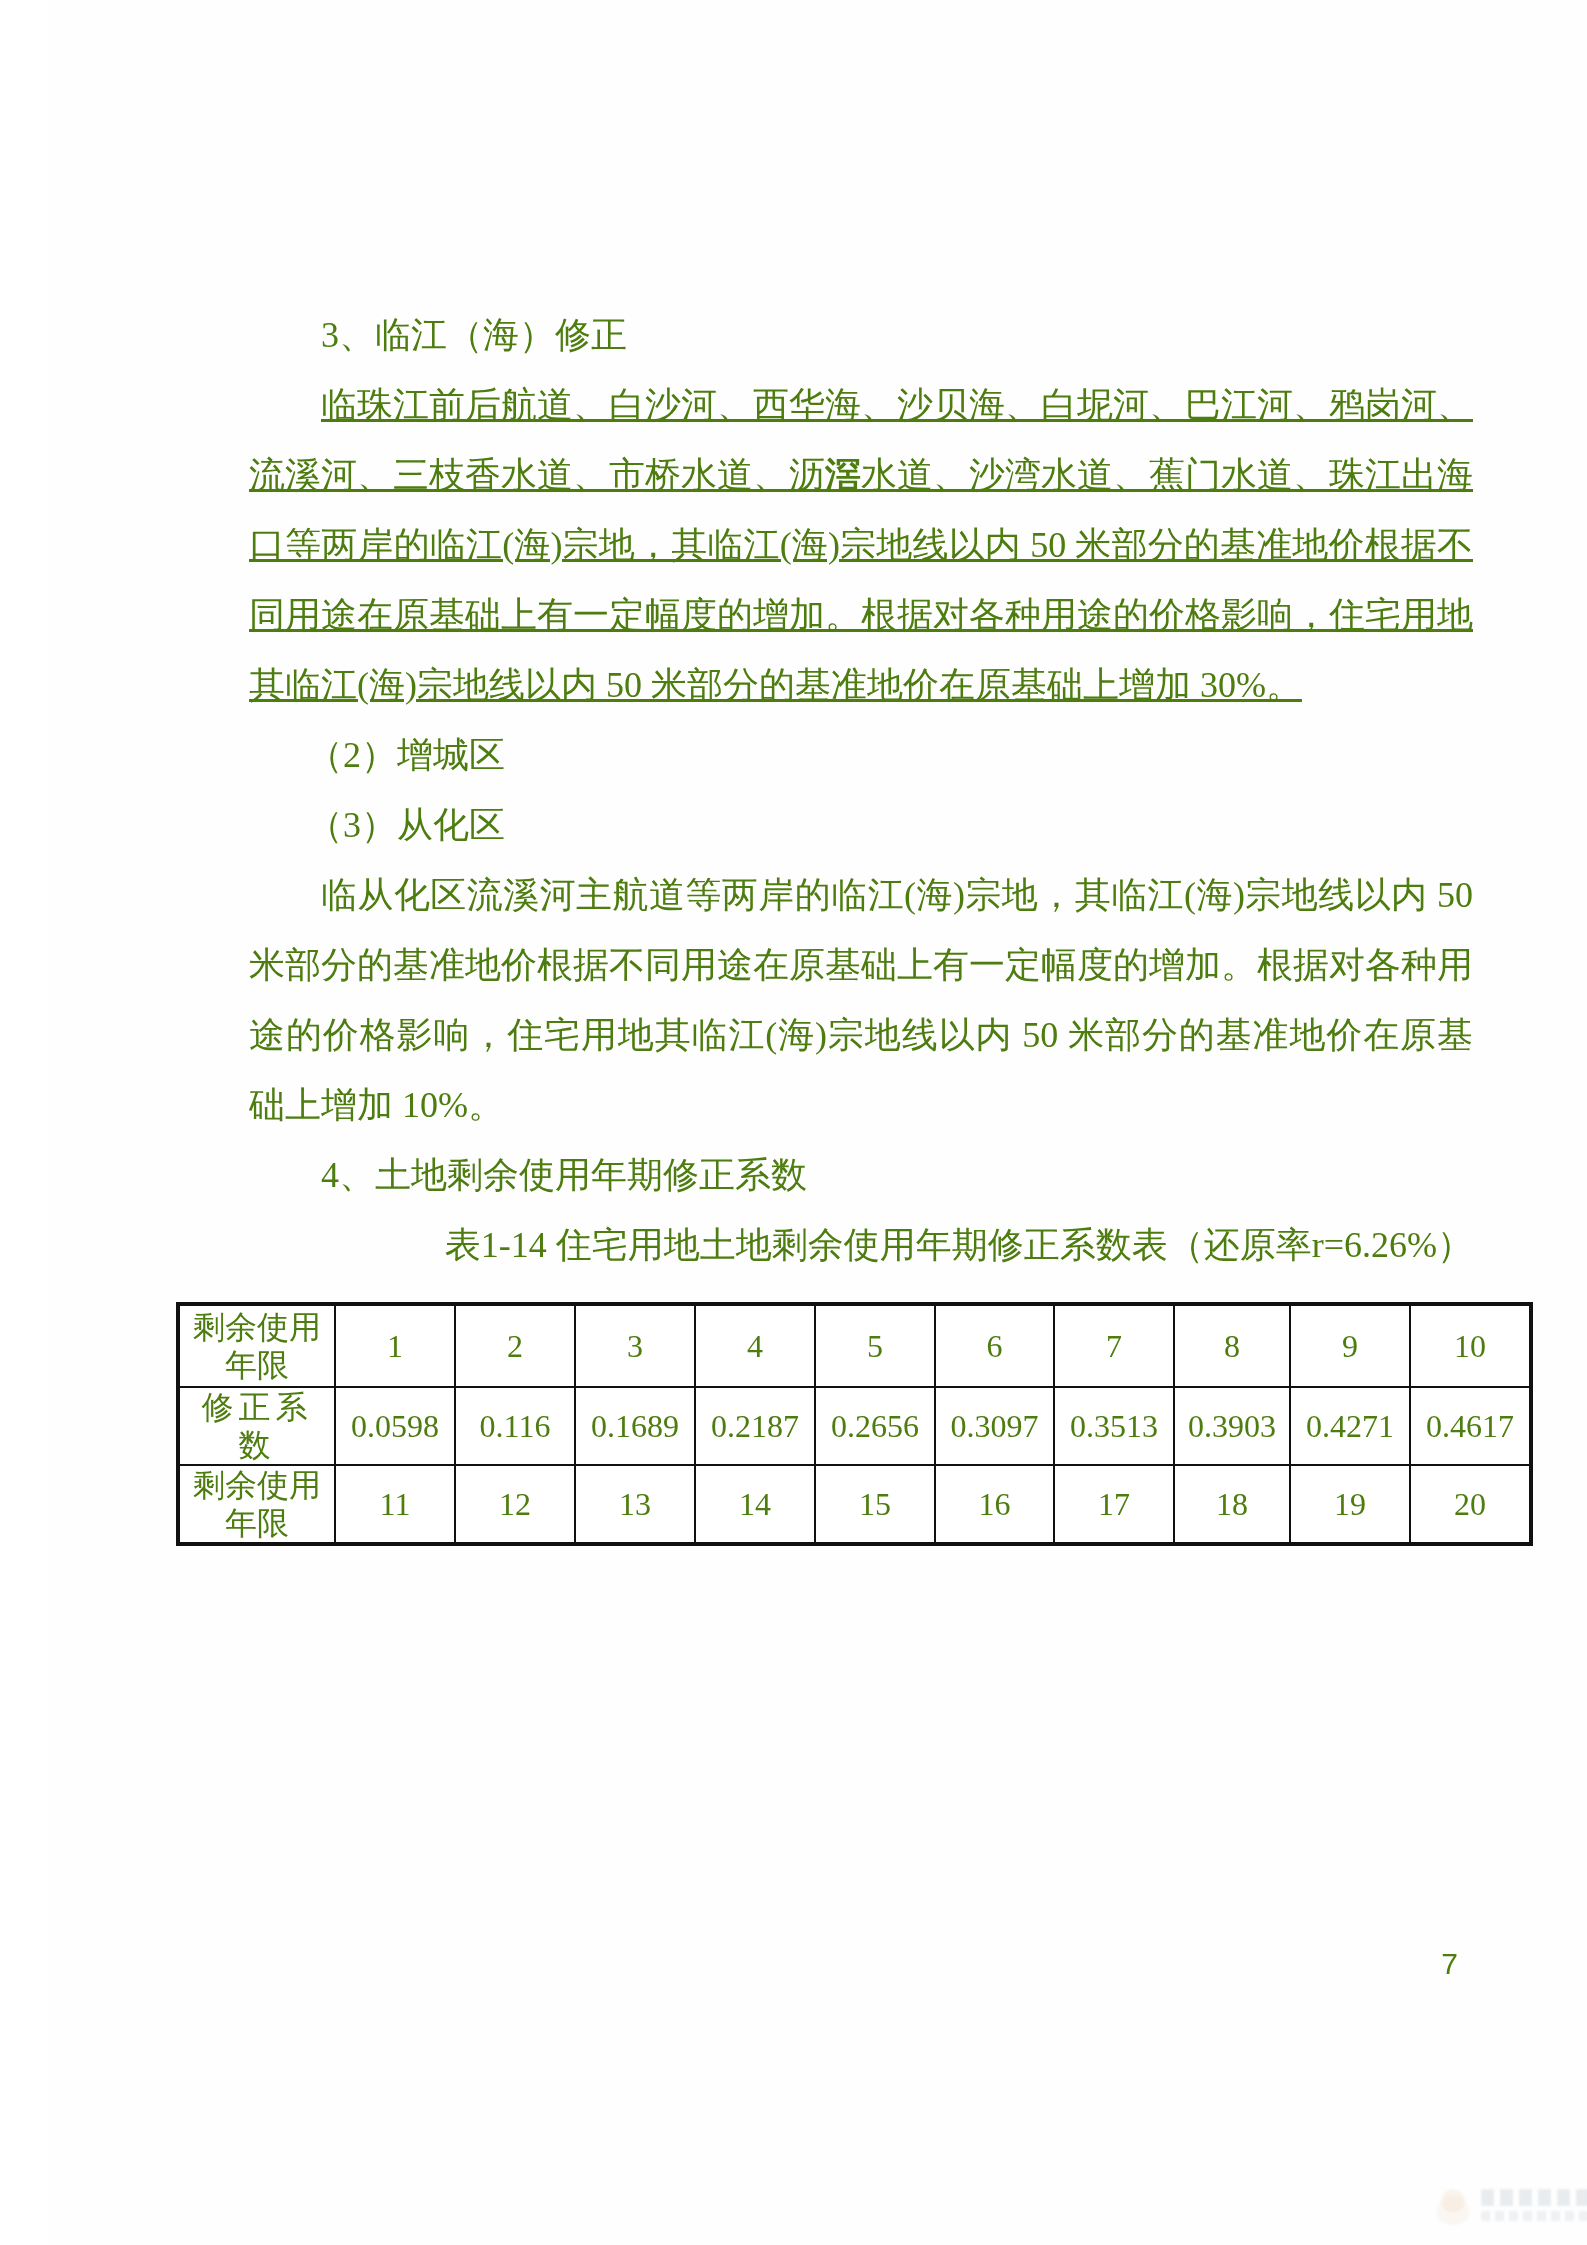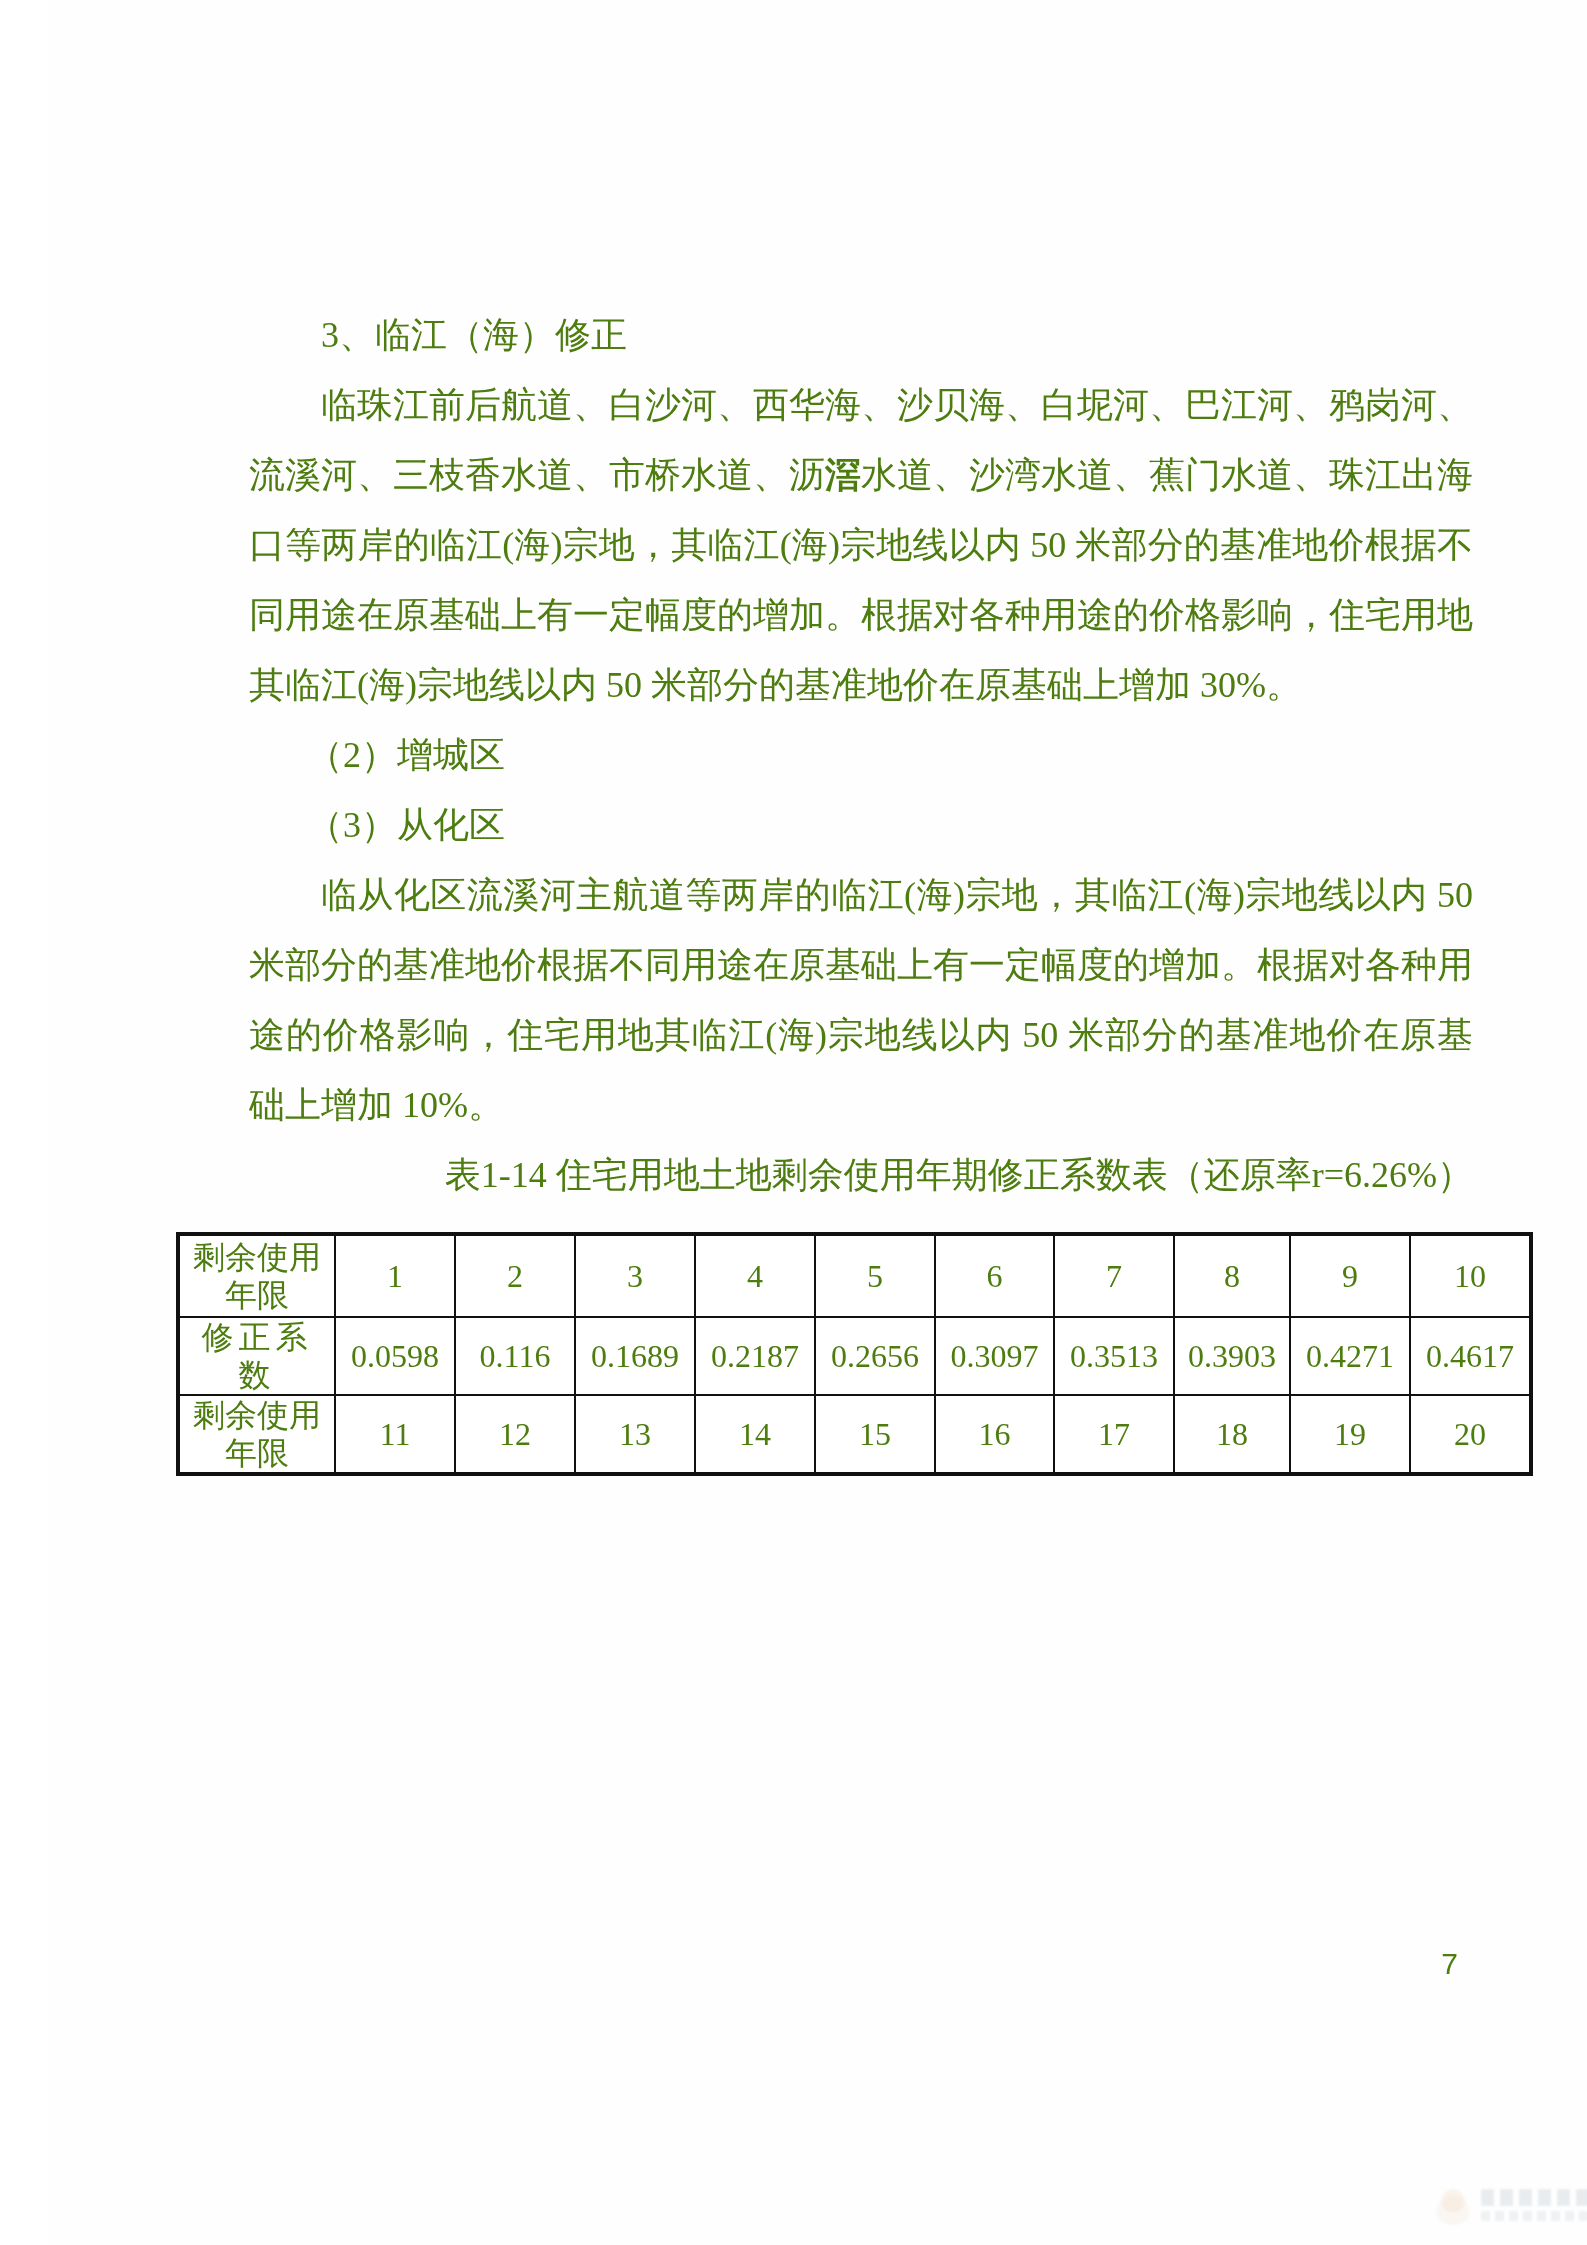--- a/index.html
+++ b/index.html
@@ -32,21 +32,21 @@
     text-indent: 72px;
     margin-top: 0;
   }
   .sub-heading {
     text-indent: 58px;
   }
   .para {
     text-indent: 72px;
   }
   .sub-1 { margin-top: 32px; }
-  .para-1 { margin-top: -15px; }
+  .para-1 { margin-top: -15px; text-decoration: underline; }
   .sub-2 { margin-top: -8px; }
   .para-2 { margin-top: 0; }
   .sub-3 { margin-top: 0; }
   .para-3 { margin-top: -3px; }
   .heading-4 { margin-top: -12px; }
   .fallback-char {
     font-family: "DejaVu Sans", "Liberation Sans", sans-serif;
     font-weight: bold;
   }
   .table-caption {
@@ -144,20 +144,21 @@
 
     <p class="para para-1"><span>临珠江前后航道、白沙河、西华海、沙贝海、白坭河、巴江河、鸦岗河、流溪河、三枝香水道、市桥水道、沥</span><span class="fallback-char">滘</span><span>水道、沙湾水道、蕉门水道、珠江出海口等两岸的临江(海)宗地，其临江(海)宗地线以内 50 米部分的基准地价根据不同用途在原基础上有一定幅度的增加。根据对各种用途的价格影响，住宅用地其临江(海)宗地线以内 50 米部分的基准地价在原基础上增加 30%。</span></p>
 
     <h3 class="sub-heading sub-2">（2）增城区</h3>
 
 
     <h3 class="sub-heading sub-3">（3）从化区</h3>
 
     <p class="para para-3">临从化区流溪河主航道等两岸的临江(海)宗地，其临江(海)宗地线以内 50 米部分的基准地价根据不同用途在原基础上有一定幅度的增加。根据对各种用途的价格影响，住宅用地其临江(海)宗地线以内 50 米部分的基准地价在原基础上增加 10%。</p>
 
+    <h2 class="num-heading heading-4">4、土地剩余使用年期修正系数</h2>
 
     <p class="table-caption">表1-14 住宅用地土地剩余使用年期修正系数表（还原率r=6.26%）</p>
 
     <table class="coef">
       <colgroup>
         <col style="width:157px">
         <col style="width:120px">
           <col style="width:120px">
           <col style="width:120px">
         <col style="width:120px">

